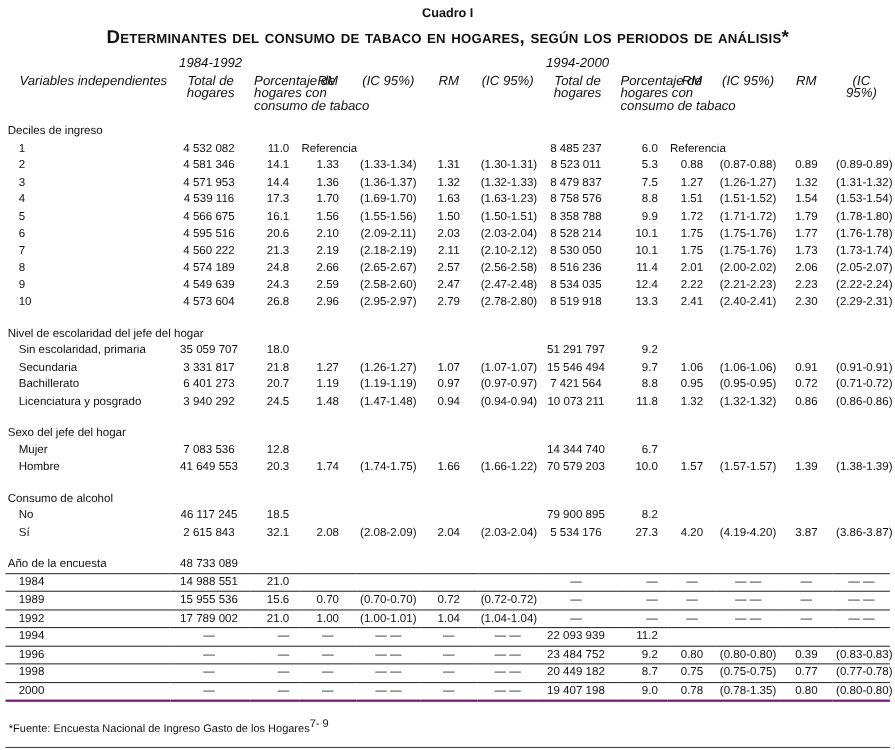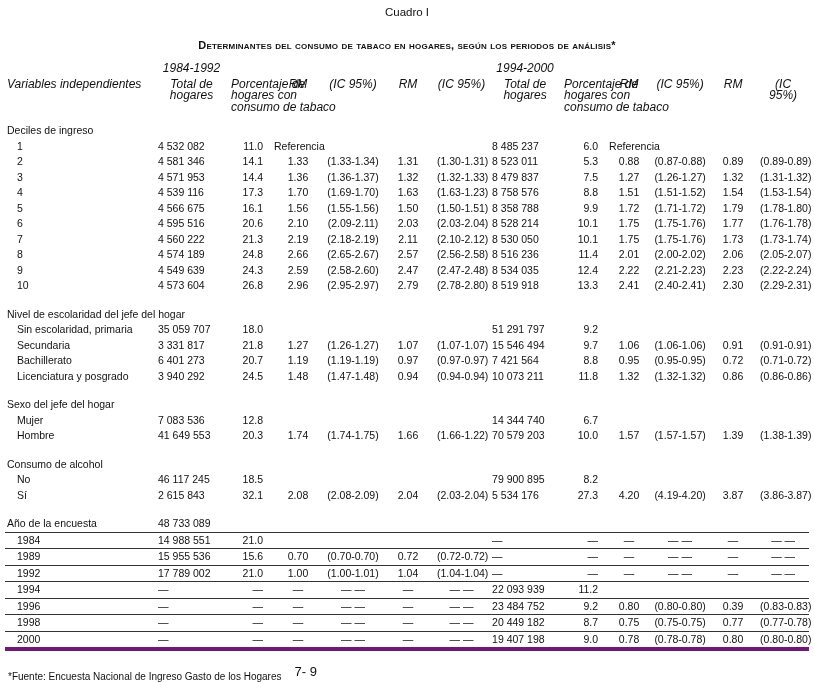--- a/index.html
+++ b/index.html
@@ -3,48 +3,48 @@
 <meta charset="utf-8">
 <style>
   * { margin:0; padding:0; box-sizing:border-box; }
   html,body { background:#ffffff; }
   body {
     width:814px; height:682px; overflow:hidden;
     font-family:"Liberation Sans", sans-serif;
     color:#111111;
   }
   .page { padding:6px 5px 0 5px; }
-  .title { text-align:center; font-weight:normal; font-size:11.5px; line-height:13px; }
+  .title { text-align:center; font-weight:bold; font-size:11.5px; line-height:13px; }
   .subtitle {
     text-align:center; font-weight:bold; font-variant:small-caps;
-    font-size:11px; line-height:14px; margin-top:19px; letter-spacing:.2px;
+    font-size:17px; line-height:14px; margin-top:8px; letter-spacing:.2px;
   }
   table { border-collapse:collapse; table-layout:fixed; width:804px; margin-top:9px; }
   td {
     font-size:10.5px; line-height:11.5px; padding:2px 3px;
     vertical-align:top; overflow:visible;
   }
   thead td { font-style:italic; font-size:12px; }
   .period { text-align:center; white-space:nowrap; }
-  .varhead { text-align:left; white-space:nowrap; padding-left:2px; }
+  .varhead { text-align:right; white-space:nowrap; padding-left:2px; }
   .ch { text-align:center; }
   .ch .hl { white-space:nowrap; }
   .spacer td { height:13px; padding:0; line-height:0; }
   tbody tr.spacer:first-child td { height:8px; }
   .seclabel { white-space:nowrap; padding-left:2px; }
   .rowlabel { white-space:nowrap; padding-left:12px; }
-  .num { text-align:left; padding-right:6px; white-space:nowrap; }
+  .num { text-align:center; padding-right:6px; white-space:nowrap; }
   .pct { text-align:right; padding-right:9px; white-space:nowrap; }
   .rm  { text-align:center; white-space:nowrap; }
   .ic  { text-align:center; white-space:nowrap; }
   .ref { text-align:right; padding-left:2px; }
   tr.ruled td { border-top:1px solid #333; }
-  tr.ruled-bottom td { border-bottom:4px solid #701a75; }
+  tr.ruled-bottom td { border-bottom:2px solid #701a75; }
   .footnote { margin-top:15px; font-size:10px; line-height:12px; padding-left:3px; }
-  .footnote sup { font-size:13px;margin-left:13px; }
+  .footnote sup { font-size:10px; }
   .rule  { border-top:1px solid #444; margin-top:10px; width:804px; }
 </style>
 </head>
 <body>
 
 <div class="page">
 
   <div class="title">Cuadro I</div>
   <div class="subtitle">Determinantes del consumo de tabaco en hogares, según los periodos de análisis*</div>
 
@@ -551,21 +551,21 @@
           <td class="rowlabel">2000</td>
           <td class="num">—</td>
           <td class="pct">—</td>
           <td class="rm">—</td>
           <td class="ic">— —</td>
           <td class="rm">—</td>
           <td class="ic">— —</td>
           <td class="num">19 407 198</td>
           <td class="pct">9.0</td>
           <td class="rm">0.78</td>
-          <td class="ic">(0.78-0.78)</td>
+          <td class="ic">(0.78-1.35)</td>
           <td class="rm">0.80</td>
           <td class="ic">(0.80-0.80)</td>
         </tr>
       </tbody>
   </table>
 
   <div class="footnote">
     <span>*Fuente: Encuesta Nacional de Ingreso Gasto de los Hogares</span><sup>7- 9</sup>
   </div>
 

